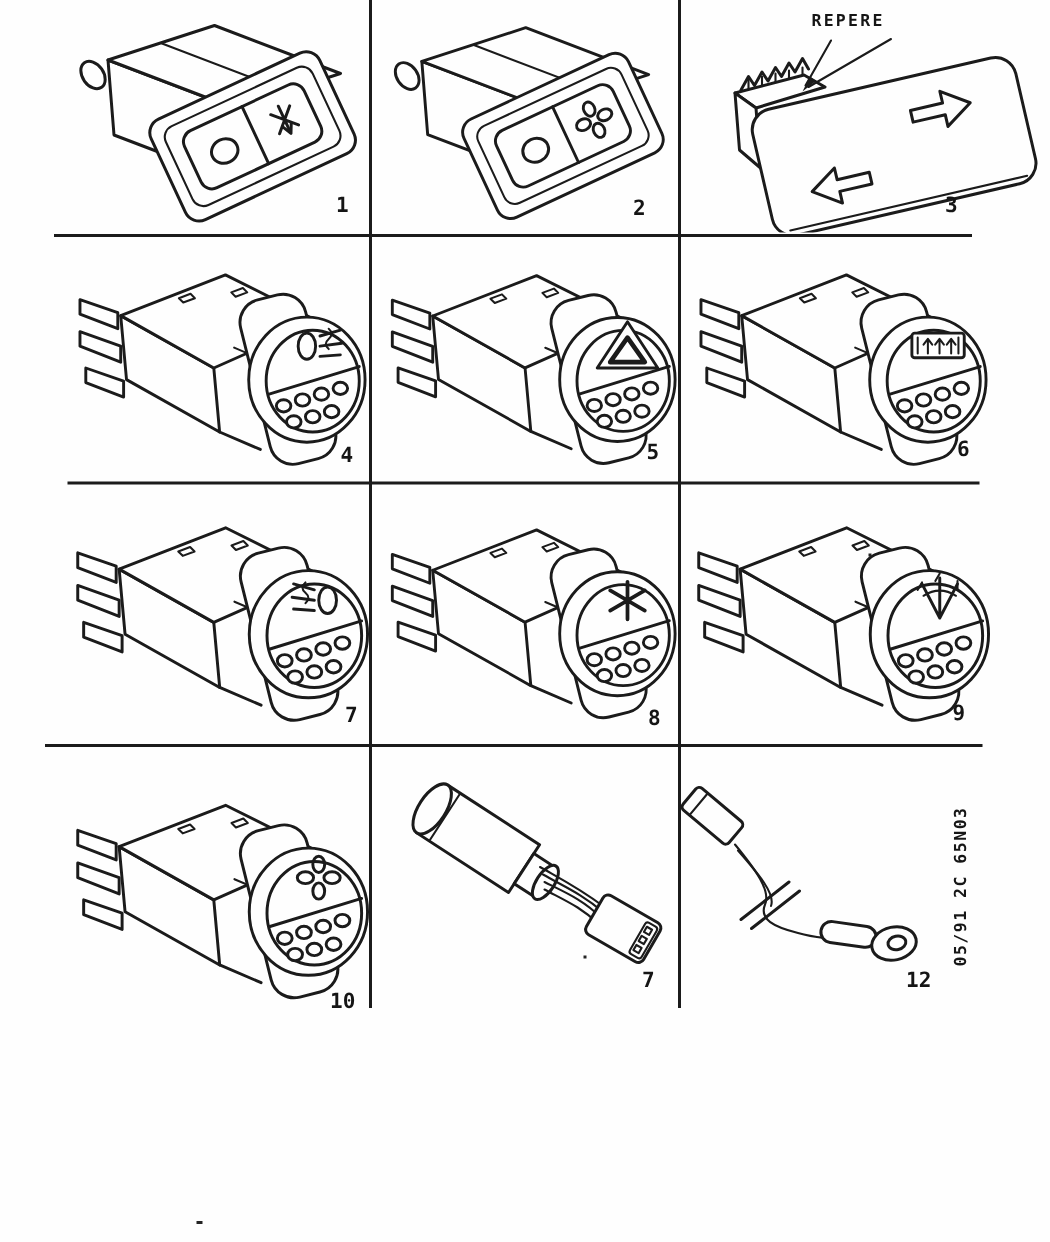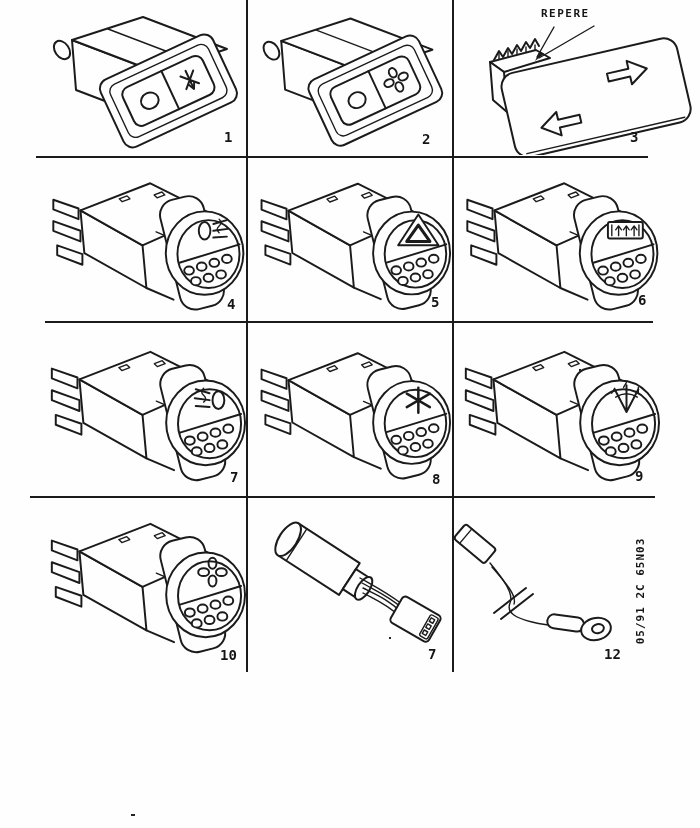--- a/index.html
+++ b/index.html
@@ -199,21 +199,21 @@
       <use href="#pb-body"></use>
       <g class="ink">
         <path d="M175,85 L163,62 M175,85 L175,58 M175,85 L187,62"></path>
         <path class="thin" d="M164,70 Q175,63 186,70"></path>
         <path class="thin" d="M160,66 l3,-5 M172,60 l3,-5 M187,66 l0,-6"></path>
       </g>
     </svg>
     <span class="num" style="left:181px;top:141px">9</span>
   </figure>
 
-  <figure class="cell" style="left:40px;top:500px;width:210px;height:168px">
+  <figure class="cell" style="left:40px;top:513px;width:210px;height:168px">
     <svg viewBox="0 0 210 165" width="207" height="163">
       <use href="#pb-body"></use>
       <g class="ink">
         <ellipse cx="175" cy="64" rx="4" ry="5.5"></ellipse>
         <ellipse cx="175" cy="82" rx="4" ry="5.5"></ellipse>
         <ellipse cx="166" cy="73" rx="5.5" ry="4"></ellipse>
         <ellipse cx="184" cy="73" rx="5.5" ry="4"></ellipse>
       </g>
     </svg>
     <span class="num" style="left:180px;top:148px">10</span>

